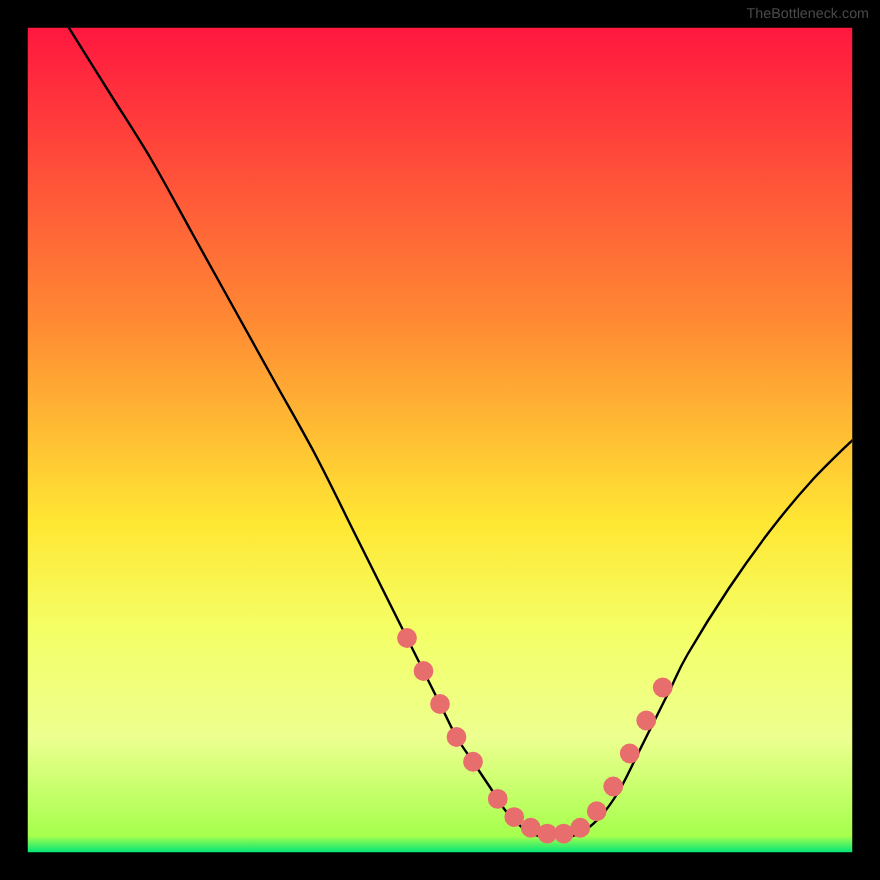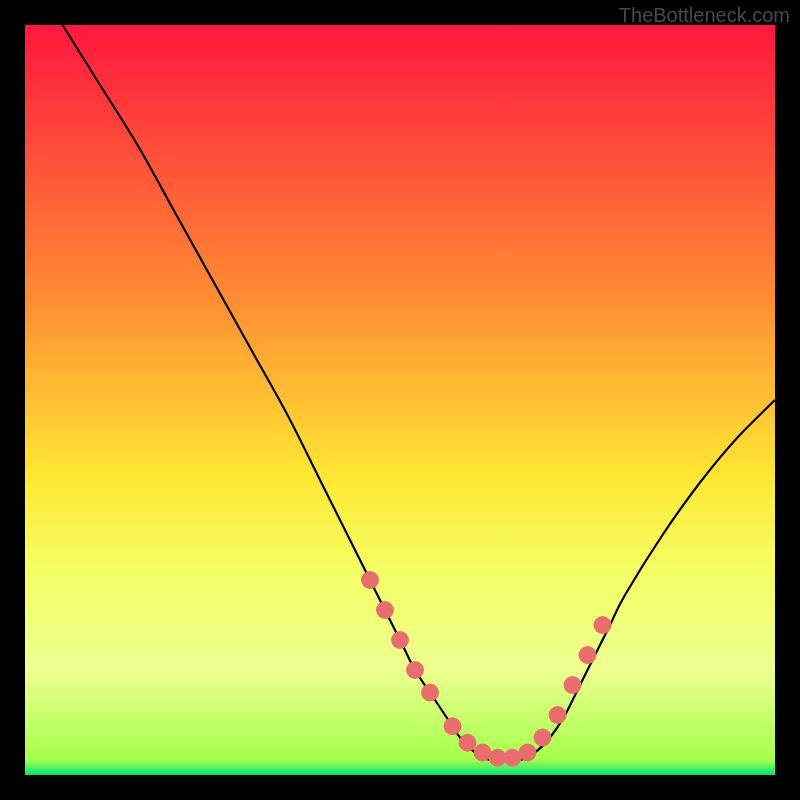--- a/index.html
+++ b/index.html
@@ -9,21 +9,21 @@
     background: #000;
     position: relative;
     overflow: hidden;
     font-family: Arial, sans-serif;
   }
   .watermark {
     position: absolute;
     top: 4px;
     right: 10px;
     color: #4a4a4a;
-    font-size: 20px;
+    font-size: 13px;
     font-weight: 500;
     z-index: 10;
   }
   .plot {
     position: absolute;
     left: 25px;
     top: 25px;
     width: 750px;
     height: 750px;
   }

